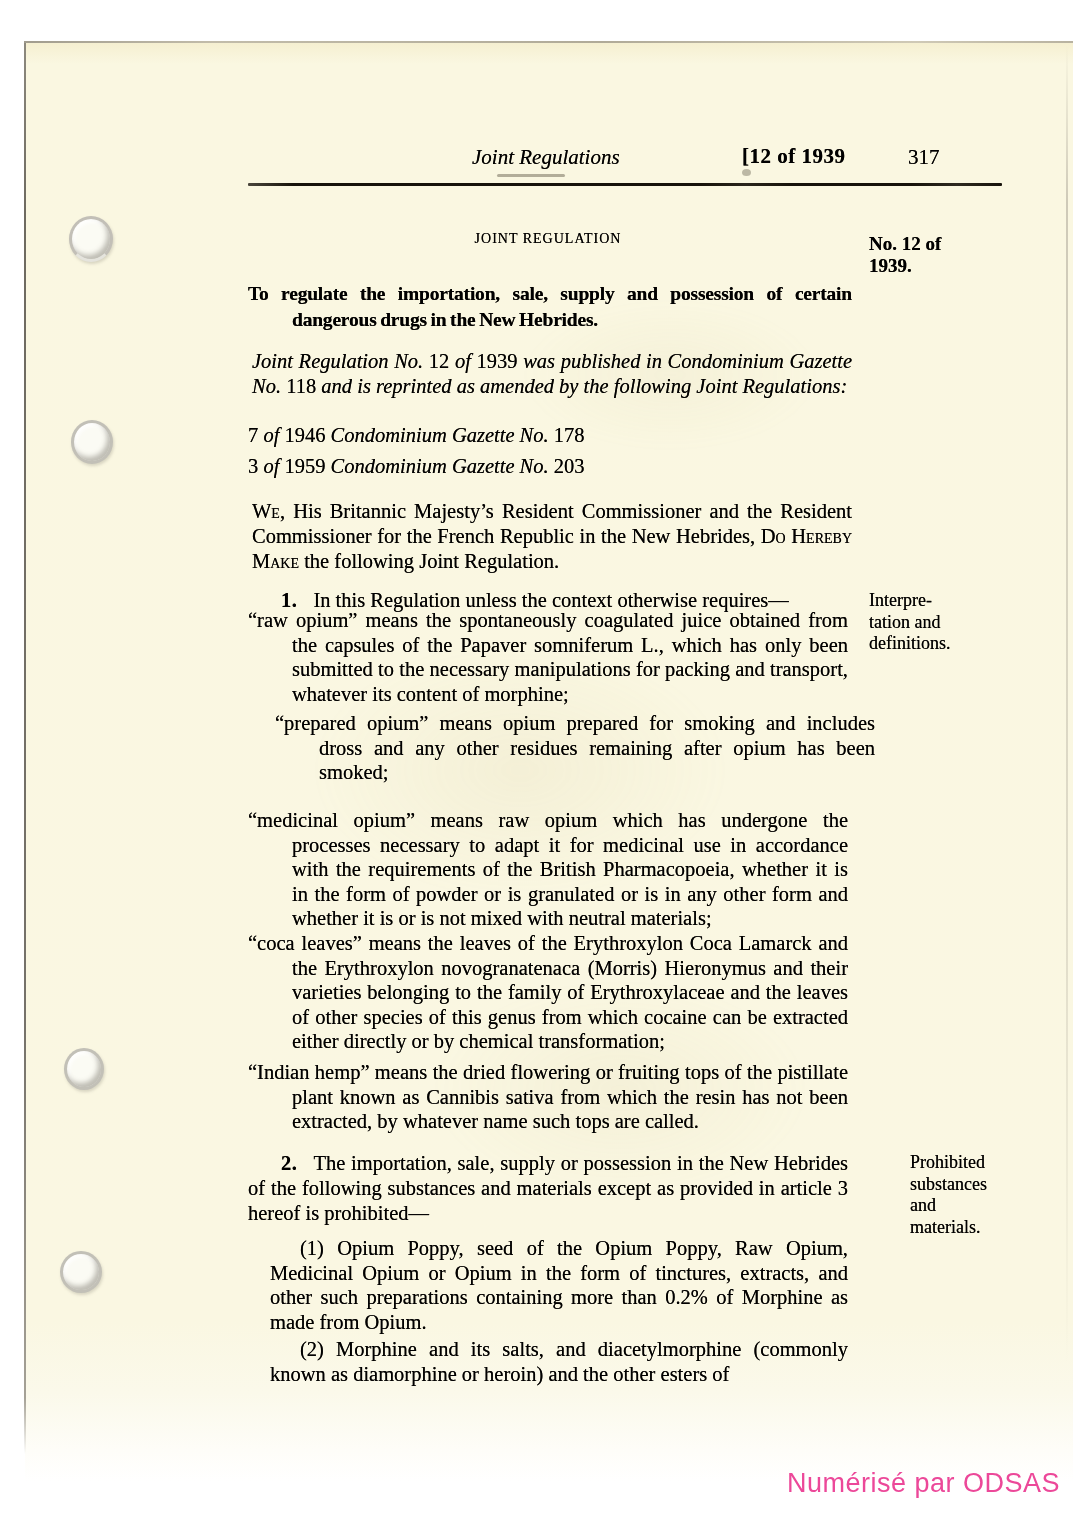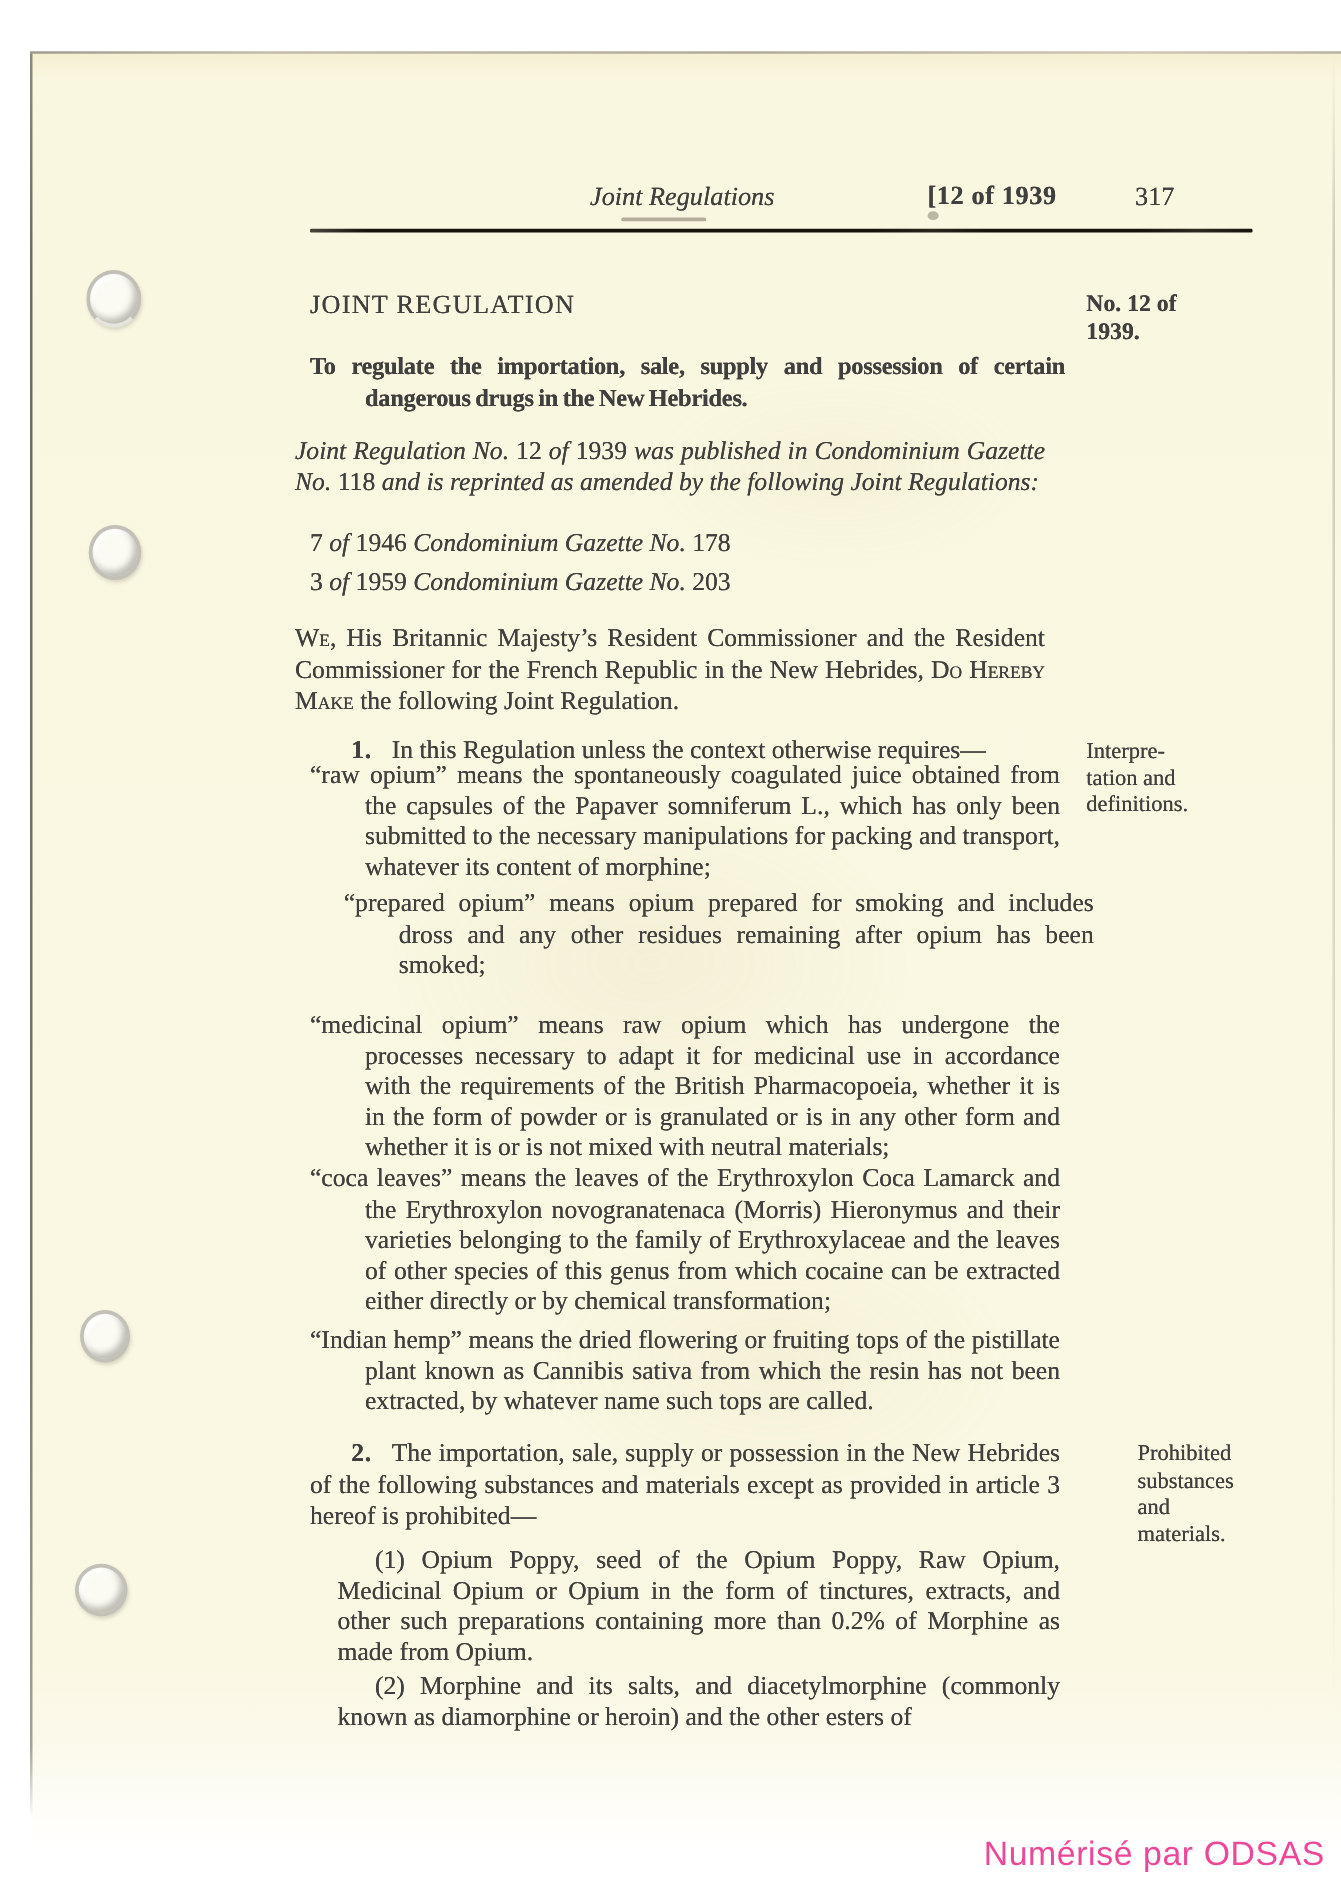--- a/index.html
+++ b/index.html
@@ -1,19 +1,19 @@
 <!DOCTYPE html>
 <html><head>
 <meta charset="utf-8">
 <style>
   html,body{margin:0;padding:0;}
   body{width:1073px;height:1517px;position:relative;overflow:hidden;background:#ffffff;}
   .abs{position:absolute;box-sizing:border-box;}
   .serif{font-family:"Liberation Serif","DejaVu Serif",serif;}
-  .ink{color:#404040;text-shadow:0 0 .5px rgba(30,24,16,.85);}
+  .ink{color:#000000;text-shadow:0 0 .5px rgba(30,24,16,.85);}
   .just{text-align:justify;}
   .it{font-style:italic;}
   .b{font-weight:bold;}
   .sc{font-variant:small-caps;}
 
   .page{left:25px;top:42px;width:1048px;height:1440px;
     background:linear-gradient(180deg,#f5efd0 0,#faf7e1 22px,#faf7e2 1280px,#fbf9ea 1350px,#fefdf8 1408px,#ffffff 1440px);}
   .edge-left{left:24px;top:42px;width:2px;height:1412px;
     background:linear-gradient(180deg,#8d897e,#6e6a60 12%,#76726a 70%,#a5a196 96%,rgba(165,161,150,0));}
   .edge-top{left:24px;top:41px;width:1049px;height:2px;
@@ -35,26 +35,26 @@
 
   .stain{filter:blur(6px);}
   .stain1{left:310px;top:640px;width:420px;height:260px;background:radial-gradient(ellipse at center,rgba(196,183,120,.10),rgba(196,183,120,0) 70%);}
   .stain2{left:430px;top:980px;width:380px;height:220px;background:radial-gradient(ellipse at center,rgba(196,183,120,.09),rgba(196,183,120,0) 70%);}
   .stain3{left:520px;top:300px;width:300px;height:150px;background:radial-gradient(ellipse at center,rgba(190,178,118,.08),rgba(190,178,118,0) 70%);}
 
   .runhead-title{left:472px;top:145px;font-size:21px;}
   .runhead-cite{left:742px;top:144px;font-size:21px;letter-spacing:.5px;}
   .runhead-page{left:908px;top:145px;font-size:21px;}
 
-  .heading{left:248px;top:231px;width:600px;text-align:left;font-size:21px;letter-spacing:1px;}
+  .heading{left:248px;top:231px;width:600px;text-align:center;font-size:14px;letter-spacing:1px;}
   .note-no{left:869px;top:233px;width:112px;font-size:19px;line-height:22px;}
   .long-title{left:248px;top:281px;width:604px;font-size:19.5px;line-height:25.5px;
     padding-left:44px;text-indent:-44px;letter-spacing:-.2px;word-spacing:-1px;}
 
-  .bodypar{font-size:20.5px;line-height:25px;width:600px;left:236px;}
+  .bodypar{font-size:20.5px;line-height:25px;width:600px;left:252px;}
   .preamble{top:349px;}
   .amend{font-size:20.5px;left:248px;}
   .amend1{top:424px;}
   .amend2{top:455px;}
   .enacting{top:499px;}
 
   .seclead{font-size:20.5px;line-height:25px;width:600px;left:248px;text-indent:33px;}
   .sec1{top:588px;}
   .sec2{top:1151px;}
   .sec-num{font-weight:bold;margin-right:16px;letter-spacing:.5px;}

